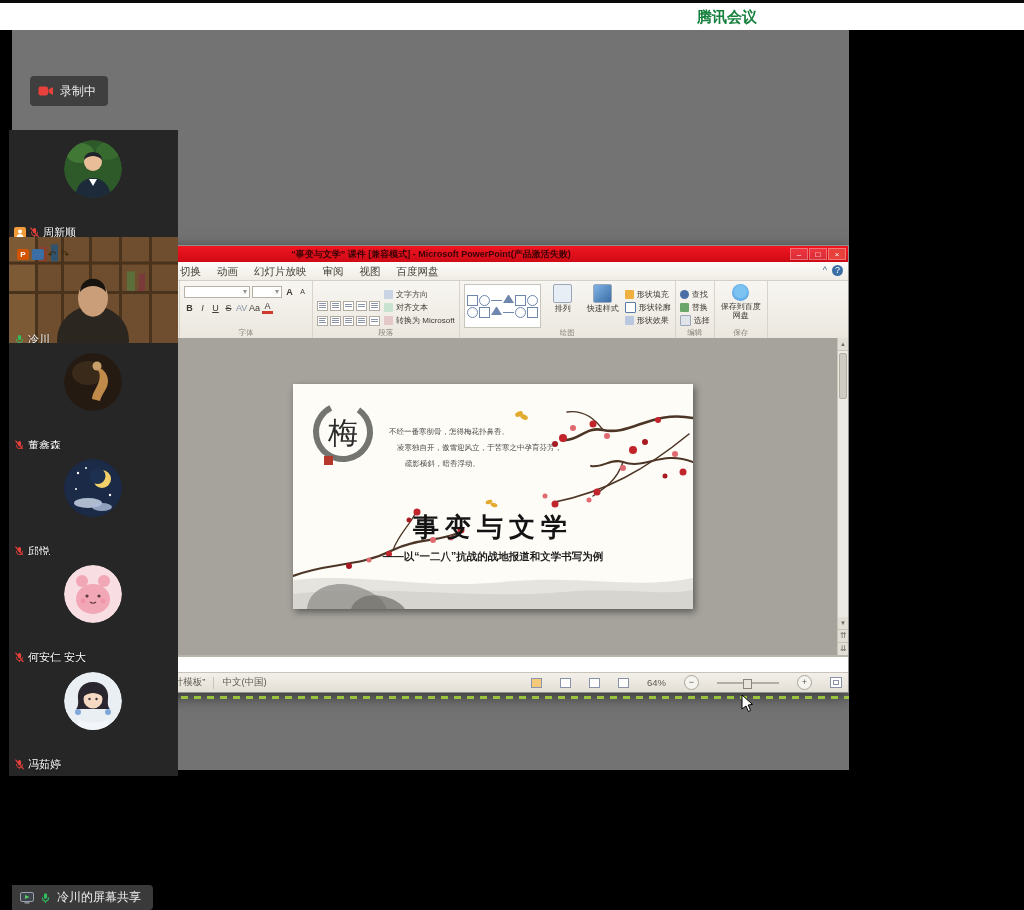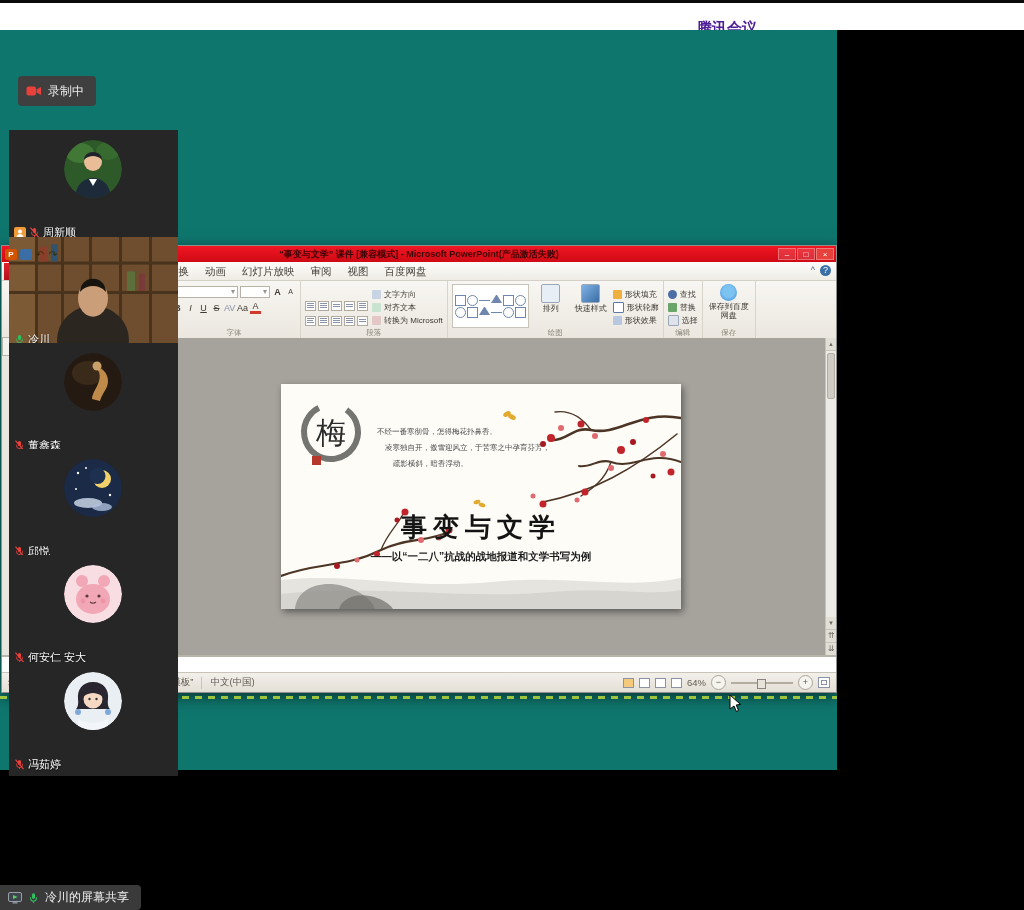--- a/index.html
+++ b/index.html
@@ -1,23 +1,23 @@
 <!DOCTYPE html>
 <html><head>
 <meta charset="utf-8">
 <style>
   html,body{margin:0;padding:0}
   body{width:1024px;height:910px;position:relative;background:#000;
        font-family:"Liberation Sans","DejaVu Sans",sans-serif;overflow:hidden}
   
   .hdr{position:absolute;top:0;left:0;width:100%;height:30px;background:#fff;
        border-top:3px solid #0a0a0a;box-sizing:border-box}
-  .hdr-title{position:absolute;left:697px;top:16px;font-size:15px;font-weight:700;color:#4c1d95}
+  .hdr-title{position:absolute;left:697px;top:5px;font-size:15px;font-weight:700;color:#15803d}
   
-  .stage{position:absolute;top:30px;left:0;width:837px;height:740px;background:#0f766e}
+  .stage{position:absolute;top:30px;left:12px;width:837px;height:740px;background:#737373}
   .rec{position:absolute;left:18px;top:46px;height:30px;background:#3f3f3f;border-radius:4px;
        display:flex;align-items:center;gap:6px;padding:0 12px 0 8px;color:#ececec;font-size:12px}
   .share-edge{position:absolute;left:0;top:666px;width:837px;height:3px;
        background:repeating-linear-gradient(90deg,#9cc43e 0 7px,transparent 7px 13px)}
   .cursor{position:absolute;left:729px;top:664px}
   .share-pill{position:absolute;left:0;top:855px;height:25px;background:#3a3a3a;border-radius:0 4px 4px 0;
        display:flex;align-items:center;gap:6px;padding:0 12px 0 8px;color:#f0f0f0;font-size:12px}
   
   .ppt{position:absolute;left:1px;top:215px;width:836px;height:448px;background:#f3f0ea;
        border:1px solid #8f8f8f;box-sizing:border-box;box-shadow:0 4px 14px rgba(0,0,0,.55);font-size:9px;color:#3f3a33}
@@ -84,21 +84,21 @@
   .vscroll{width:10px;background:#eceae4;border-left:1px solid #c9c4ba;display:flex;flex-direction:column;
            align-items:center;font-size:6px;color:#6e6860}
   .varr{width:10px;height:12px;line-height:12px;text-align:center;background:#e2dfd7;border-bottom:1px solid #c9c4ba;flex:none}
   .vtrack{flex:1;width:10px;position:relative}
   .vthumb{position:absolute;top:2px;left:1px;width:8px;height:46px;background:#cfccc3;border:1px solid #b3ada2;box-sizing:border-box;border-radius:2px}
   .notes{position:absolute;left:0;right:0;bottom:20px;height:17px;background:#fff;border-top:2px solid #b9b4aa;
          font-size:10px;color:#8a857d;padding:2px 0 0 10px;box-sizing:border-box}
   .sbar{position:absolute;left:0;right:0;bottom:0;height:20px;background:linear-gradient(#f3f0ea,#e3dfd6);
         border-top:1px solid #c9c4ba;display:flex;align-items:center;font-size:9.5px;color:#5f5a52;padding:0 6px;gap:8px;box-sizing:border-box}
   .ssep{width:1px;height:12px;background:#c9c4ba}
-  .sright{margin-left:auto;display:flex;align-items:center;gap:5px}
+  .sright{margin-left:auto;display:flex;align-items:center;gap:18px}
   .vic{width:11px;height:10px;border:1px solid #8a93a8;background:#fff;box-sizing:border-box}
   .ztrack{width:62px;height:2px;background:#b3ada2;position:relative}
   .ztick{position:absolute;left:30px;top:-3px;width:1px;height:8px;background:#8a857d}
   .zthumb{position:absolute;left:26px;top:-3px;width:7px;height:8px;background:#e8e4dc;border:1px solid #8a857d}
   .zbtn{width:13px;height:13px;border:1px solid #aaa49a;border-radius:50%;background:#f6f4ee;
         text-align:center;line-height:12px;font-size:9px}
   .fitic{width:12px;height:11px;border:1px solid #8a93a8;background:#fff;box-sizing:border-box;position:relative}
   .fitic:after{content:"";position:absolute;inset:2px;border:1px dashed #8a93a8}
   
   .tile{position:absolute;left:9px;width:169px;height:114px;background:#262626;overflow:hidden}

